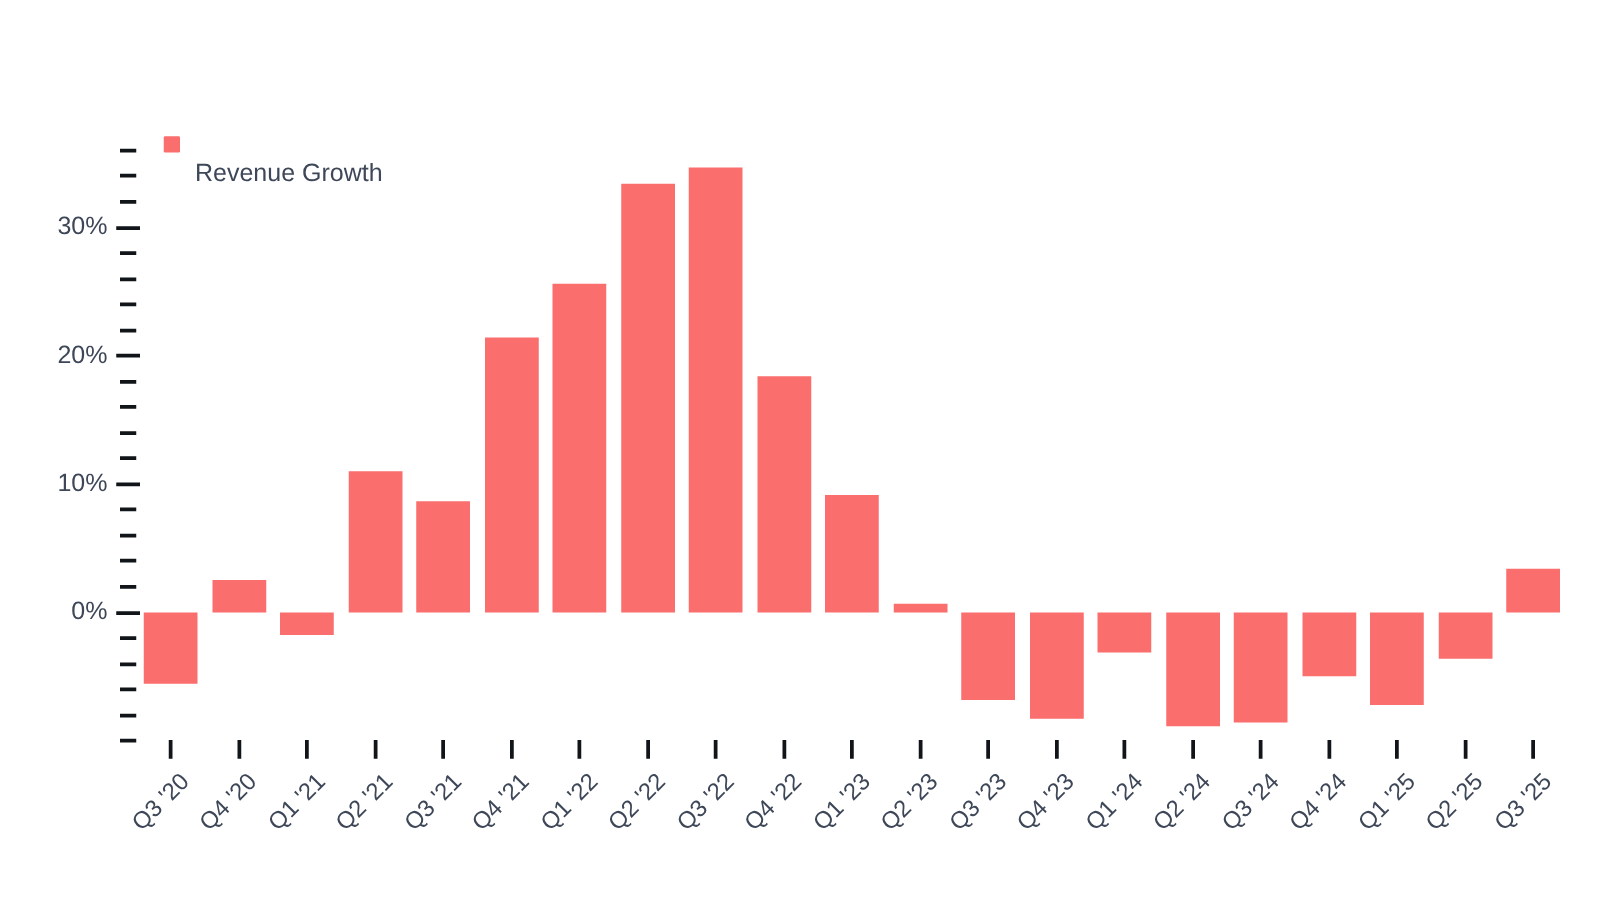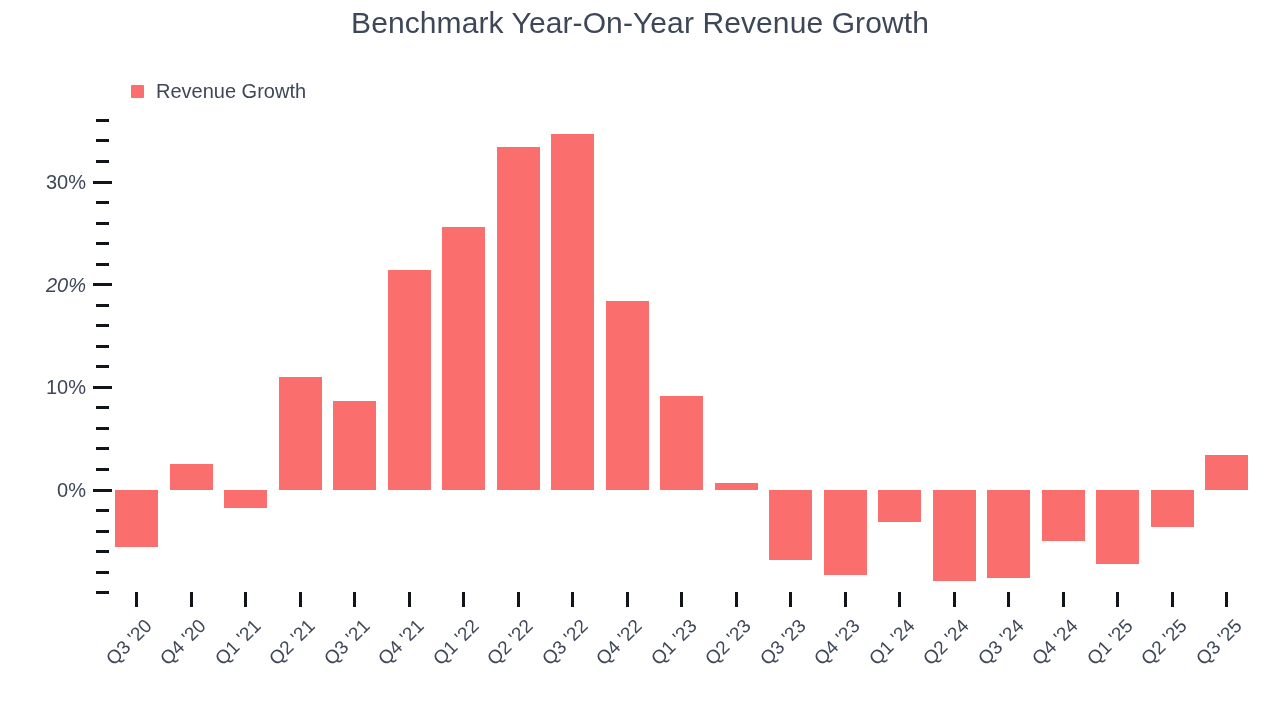--- a/index.html
+++ b/index.html
@@ -49,20 +49,21 @@
     width: 13px;
     height: 13px;
     background: #fb6e6e;
     border-radius: 1px;
     flex: 0 0 auto;
   }
   .legend-label {
     font-size: 20px;
     color: #3e4758;
     white-space: nowrap;
+    margin-top: 48px;
   }
 
   
   .plot {
     position: absolute;
     left: 0;
     top: 0;
     width: 1280px;
     height: 720px;
   }
@@ -114,21 +115,20 @@
   .bar {
     position: absolute;
     background: #fb6e6e;
   }
 </style>
 </head>
 <body>
 
 <div id="chart-root">
 
-  <div class="chart-title">Benchmark Year-On-Year Revenue Growth</div>
 
   <div class="legend">
     <span class="legend-swatch"></span>
     <span class="legend-label">Revenue Growth</span>
   </div>
 
   <div class="plot" id="plot-area">
       <div class="ytick minor" style="top: 591.167px;"></div>
       <div class="ytick minor" style="top: 570.633px;"></div>
       <div class="ytick minor" style="top: 550.1px;"></div>
@@ -148,21 +148,21 @@
       <div class="ytick minor" style="top: 262.633px;"></div>
       <div class="ytick minor" style="top: 242.1px;"></div>
       <div class="ytick minor" style="top: 221.567px;"></div>
       <div class="ytick minor" style="top: 201.033px;"></div>
       <div class="ytick major" style="top: 180.5px;"></div>
       <div class="ytick minor" style="top: 159.967px;"></div>
       <div class="ytick minor" style="top: 139.433px;"></div>
       <div class="ytick minor" style="top: 118.9px;"></div>
       <div class="ylabel" style="top: 490px;">0%</div>
       <div class="ylabel" style="top: 387.333px;">10%</div>
-      <div class="ylabel" style="top: 284.667px; font-style: italic;">20%</div>
+      <div class="ylabel" style="top: 284.667px;">20%</div>
       <div class="ylabel" style="top: 182px;">30%</div>
       <div class="bar" title="Q3 '20: -5.6%" style="left: 115px; width: 43px; top: 490px; height: 57.4933px; background: rgb(251, 110, 110);"></div>
       <div class="xtick" style="left: 135px;"></div>
       <div class="xlabel" style="left: 40.5px; width: 100px;">Q3 '20</div>
       <div class="bar" title="Q4 '20: 2.5%" style="left: 169.5px; width: 43px; top: 464.333px; height: 25.6667px; background: rgb(251, 110, 110);"></div>
       <div class="xtick" style="left: 189.5px;"></div>
       <div class="xlabel" style="left: 95px; width: 100px;">Q4 '20</div>
       <div class="bar" title="Q1 '21: -1.8%" style="left: 224px; width: 43px; top: 490px; height: 18.48px; background: rgb(251, 110, 110);"></div>
       <div class="xtick" style="left: 244px;"></div>
       <div class="xlabel" style="left: 149.5px; width: 100px;">Q1 '21</div>

